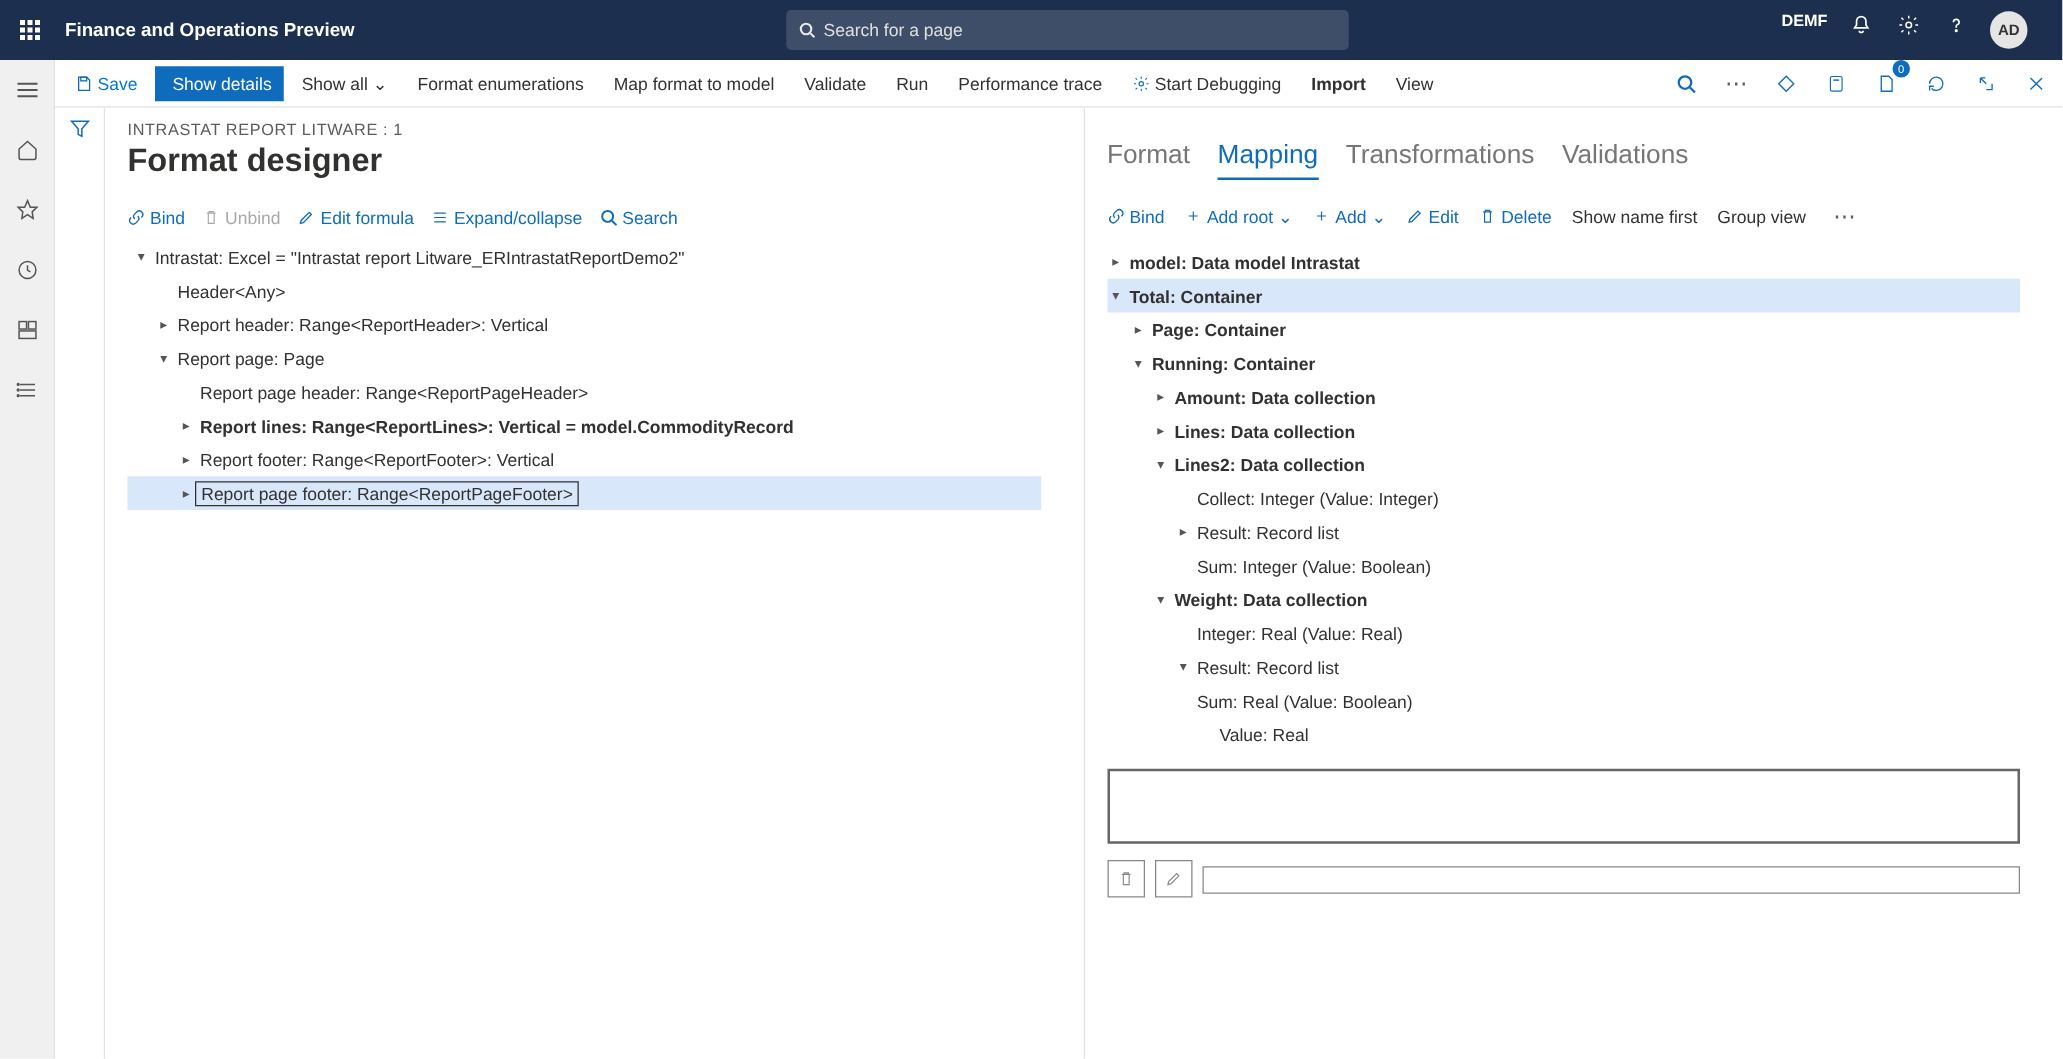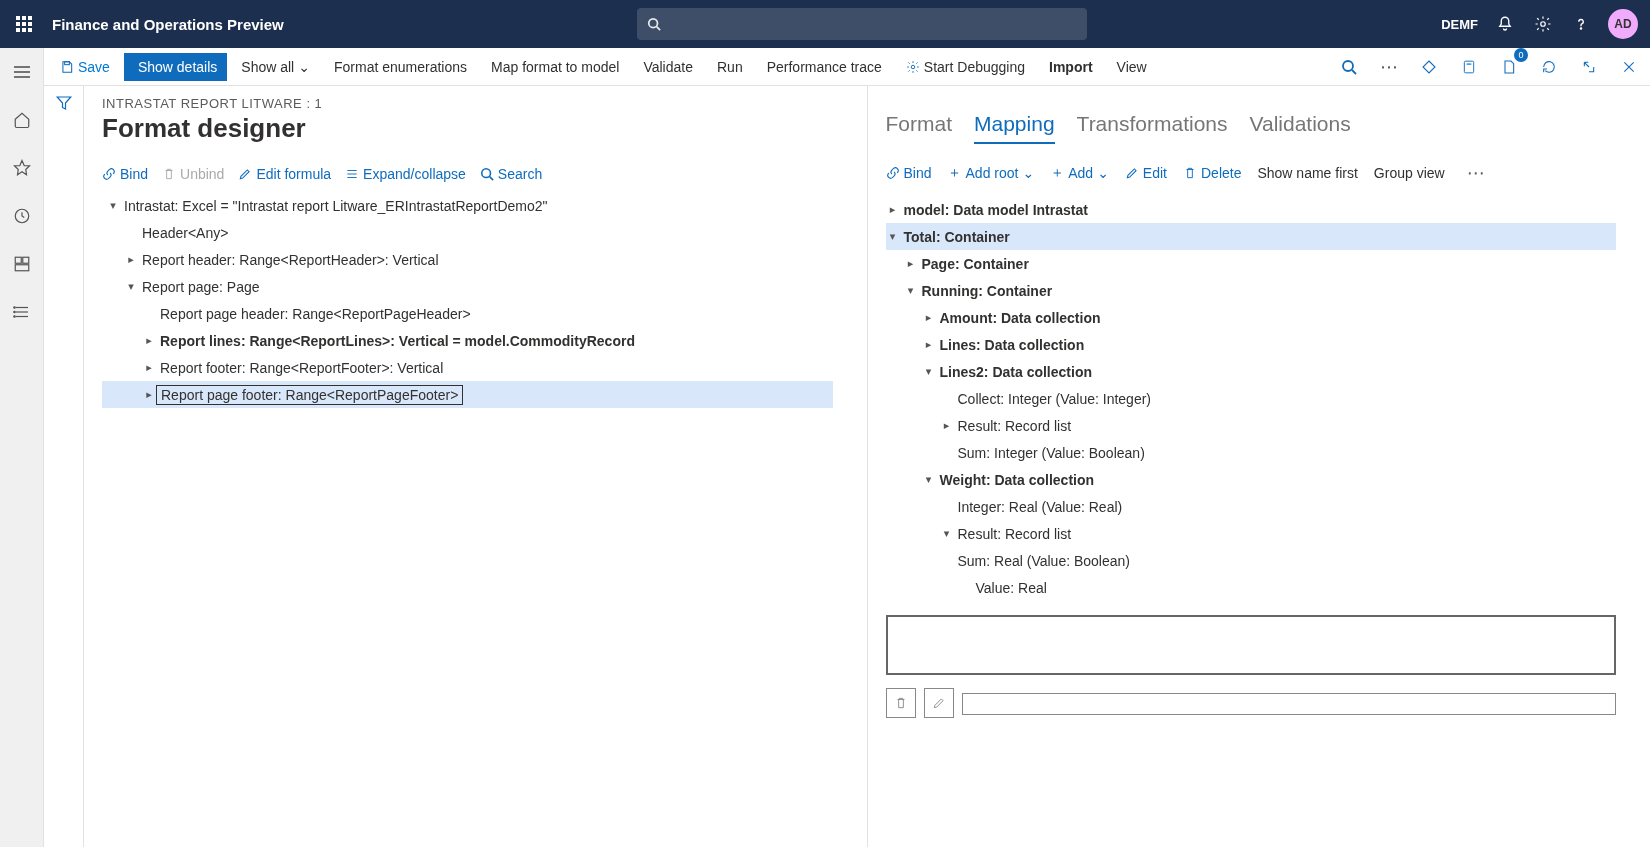--- a/index.html
+++ b/index.html
@@ -5,24 +5,24 @@
 * { box-sizing: border-box; margin: 0; padding: 0; }
 body { font-family: "Segoe UI", Arial, sans-serif; font-size: 13px; color: #323130; overflow: hidden; }
 
 .top-bar { background: #1d2f4e; height: 48px; display: flex; align-items: center; color: #fff; }
 .waffle { width: 48px; height: 48px; display: flex; align-items: center; justify-content: center; cursor: pointer; }
 .app-title { font-size: 15px; font-weight: 600; padding-left: 4px; }
 .top-spacer { flex: 1; }
 .search-box { background: rgba(255,255,255,0.15); border-radius: 4px; height: 32px; width: 450px; display: flex; align-items: center; padding: 0 10px; color: #eaeaea; margin: 0 auto; }
 .search-box input { background: transparent; border: none; color: #fff; outline: none; font-size: 14px; margin-left: 6px; width: 100%; }
 .search-box input::placeholder { color: #e0e0e0; }
-.top-right { display: flex; align-items: center; gap: 16px; padding-right: 12px; }
+.top-right { display: flex; gap: 16px; padding-right: 28px; }
 .top-right .company { font-size: 13px; font-weight: 600; }
 .top-icon { width: 22px; height: 22px; display: flex; align-items: center; justify-content: center; cursor: pointer; }
-.avatar { width: 30px; height: 30px; background: #f0abfc; color:#333; border-radius: 50%; display: flex; align-items: center; justify-content: center; font-size: 12px; font-weight: 600; }
+.avatar { width: 30px; height: 30px; background: #e5e5e5; color:#333; border-radius: 50%; display: flex; align-items: center; justify-content: center; font-size: 12px; font-weight: 600; }
 
 .shell { display: flex; height: calc(100vh - 48px); }
 
 .side-rail { width: 44px; background: #f0f0f0; display: flex; flex-direction: column; align-items: center; padding-top: 10px; gap: 20px; border-right: 1px solid #e1e1e1; }
 .side-rail .rail-btn { width: 28px; height: 28px; display:flex; align-items:center; justify-content:center; cursor:pointer; color:#555;}
 
 .main { flex:1; display:flex; flex-direction:column; background:#fff; }
 
 .cmd-bar { height: 38px; border-bottom: 1px solid #e1e1e1; display:flex; align-items:center; padding: 0 6px; gap: 4px; }
 .cmd-btn { display:flex; align-items:center; gap:4px; padding: 6px 10px; font-size: 14px; color:#323130; cursor:pointer; white-space:nowrap; }
@@ -105,20 +105,21 @@
         <rect x="12" y="12" width="4" height="4"></rect>
       </svg>
   </div>
   <div class="app-title">Finance and Operations Preview</div>
   <div class="top-spacer"></div>
   <div class="search-box">
     <svg width="14" height="14" viewBox="0 0 16 16" fill="none" stroke="#eaeaea" stroke-width="2">
         <circle cx="7" cy="7" r="5"></circle>
         <line x1="11" y1="11" x2="15" y2="15"></line>
       </svg>
+    <input type="text" placeholder="Search for a page" style="">
   </div>
   <div class="top-spacer"></div>
   <div class="top-right">
     <div class="company">DEMF</div>
     <div class="top-icon">
       <svg width="18" height="18" viewBox="0 0 24 24" fill="none" stroke="#fff" stroke-width="1.8">
           <path d="M12 3a5 5 0 0 0-5 5v4l-2 3h14l-2-3V8a5 5 0 0 0-5-5z"></path>
           <path d="M10 18a2 2 0 0 0 4 0"></path>
         </svg>
     </div>

